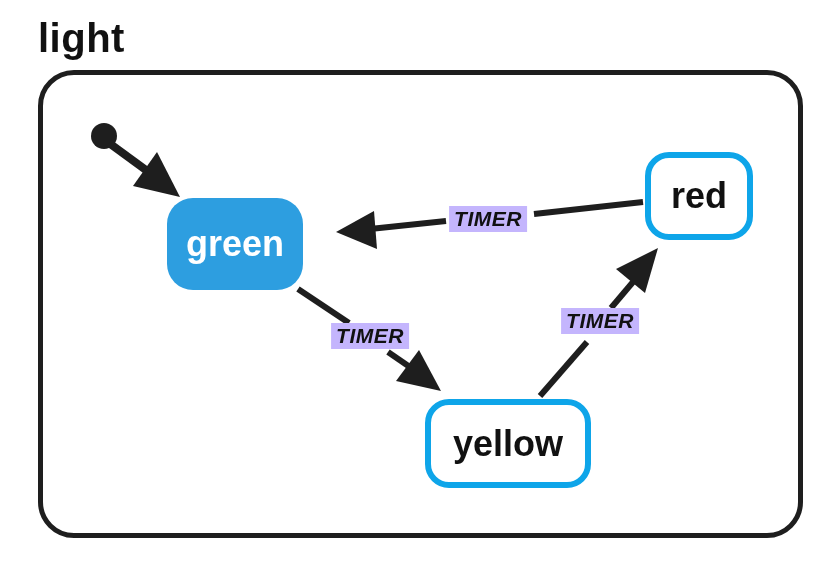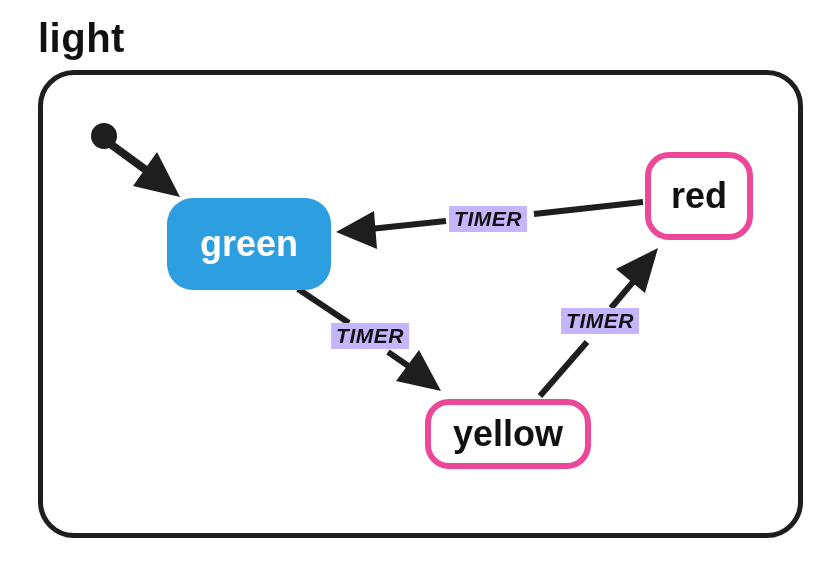--- a/index.html
+++ b/index.html
@@ -51,26 +51,26 @@
     cursor: pointer;
   }
   .state-node.active {
     background: #2d9ee0;
     color: #ffffff;
     border-radius: 26px;
   }
   .state-node.inactive {
     background: #ffffff;
     color: #111111;
-    border: 6px solid #ec4899;
+    border: 6px solid #0ea5e9;
     border-radius: 24px;
   }
-  .state-green  { left: 167px; top: 198px; width: 164px; height: 92px; }
+  .state-green  { left: 167px; top: 198px; width: 136px; height: 92px; }
   .state-red    { left: 645px; top: 152px; width: 108px; height: 88px; }
-  .state-yellow { left: 425px; top: 399px; width: 166px; height: 70px; }
+  .state-yellow { left: 425px; top: 399px; width: 166px; height: 89px; }
   .edge-label {
     position: absolute;
     transform: translate(-50%, -50%);
     background: #c4b5fd;
     color: #111111;
     font-weight: bold;
     font-size: 21px;
     letter-spacing: 0.5px;
     padding: 1px 5px;
     white-space: nowrap;

